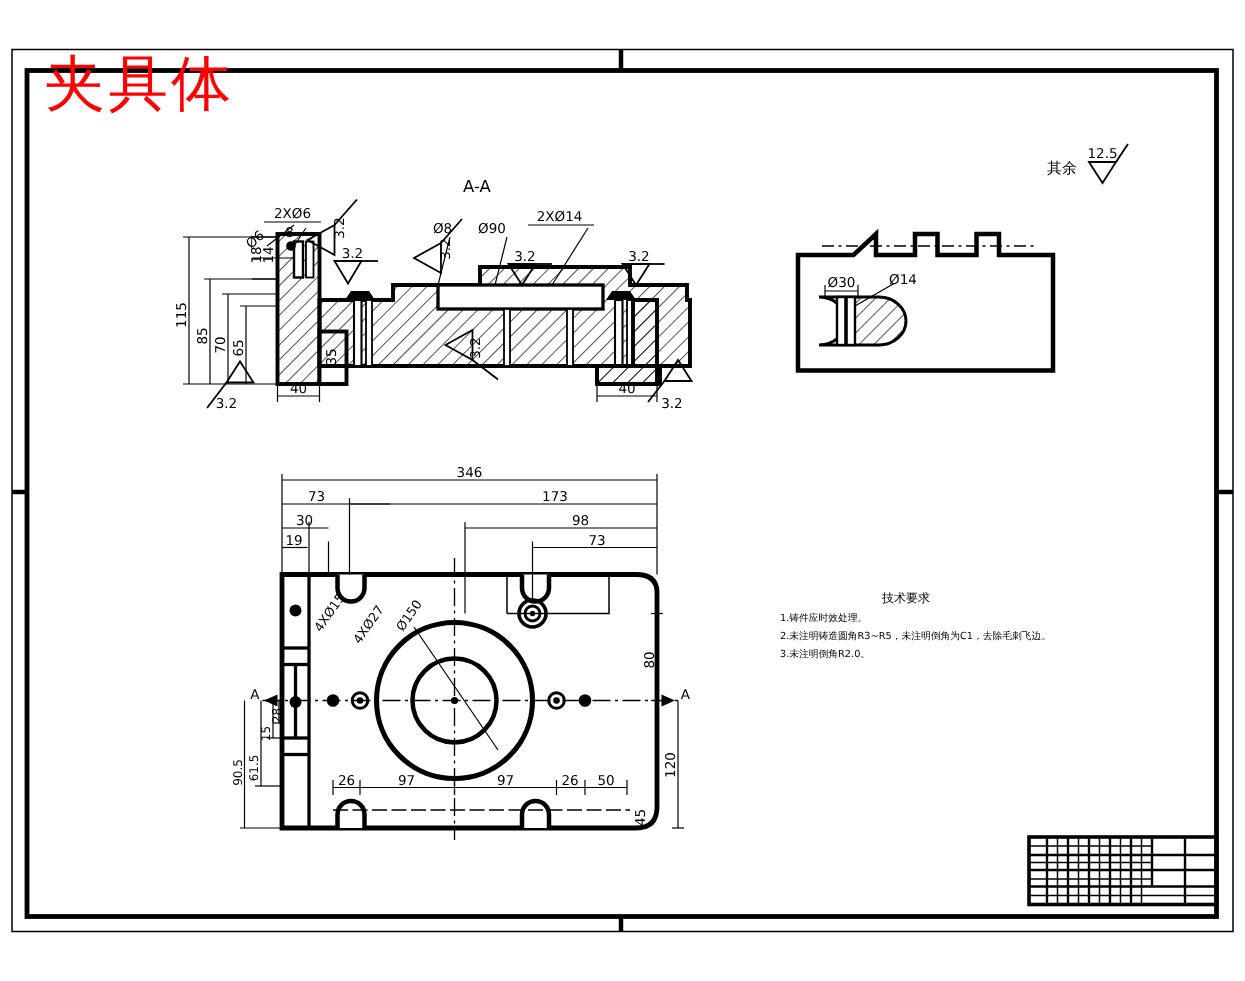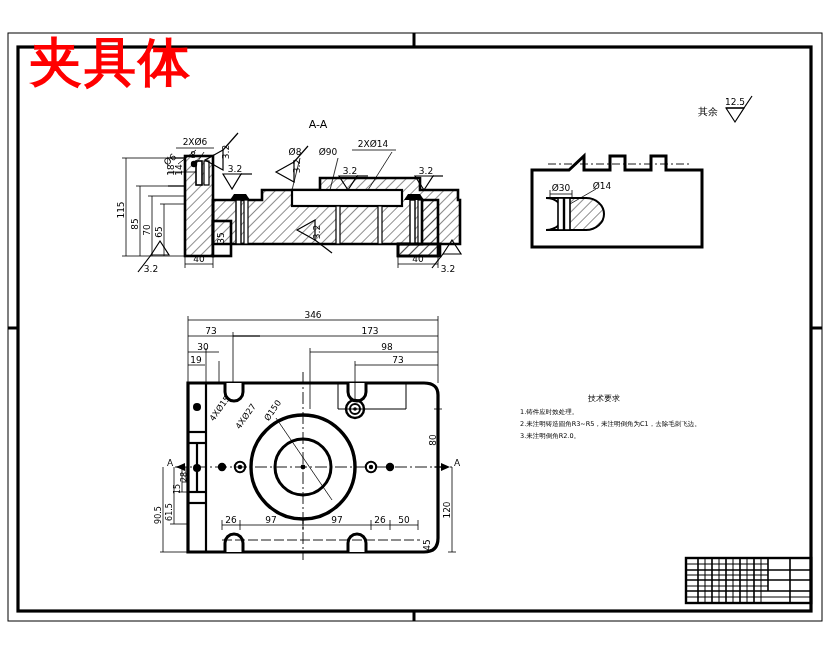--- a/index.html
+++ b/index.html
@@ -2,21 +2,21 @@
 <html><head>
 <meta charset="utf-8">
 <style>
   html,body{margin:0;padding:0;background:#ffffff;}
   body{width:830px;height:654px;overflow:hidden;
        font-family:"DejaVu Sans","Liberation Sans",sans-serif;}
   #stage{position:relative;width:830px;height:654px;background:#fff;}
   svg{display:block;}
   .ttl{position:absolute;left:30px;top:36px;color:#ff0000;
        font-family:"DejaVu Serif","Liberation Serif",serif;
-       font-size:52px;font-weight:bold;letter-spacing:2px;line-height:1;}
+       font-size:40px;font-weight:normal;letter-spacing:2px;line-height:1;}
 </style>
 </head>
 <body>
 
 <div id="stage">
 
   <div class="ttl">夹具体</div>
 
   <svg width="830" height="654" viewBox="0 0 830 654">
 

